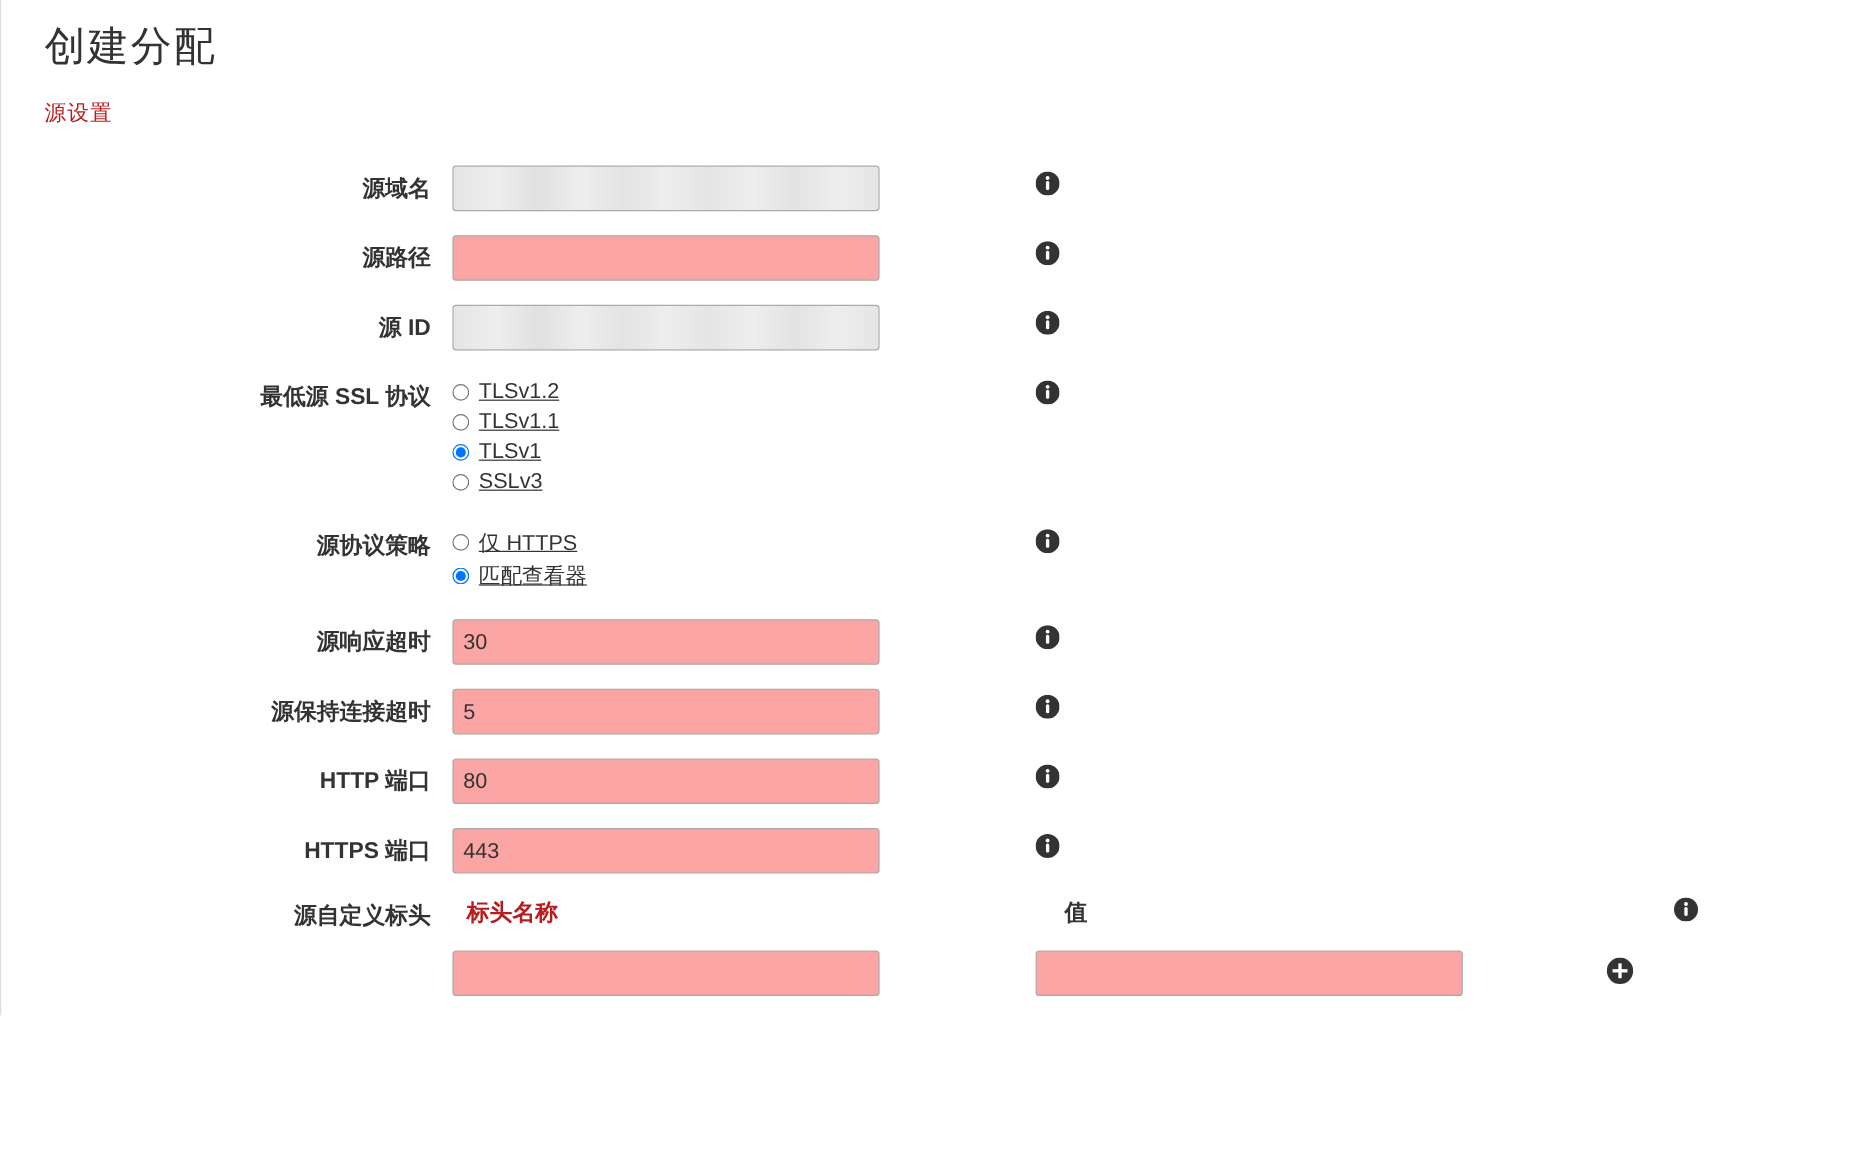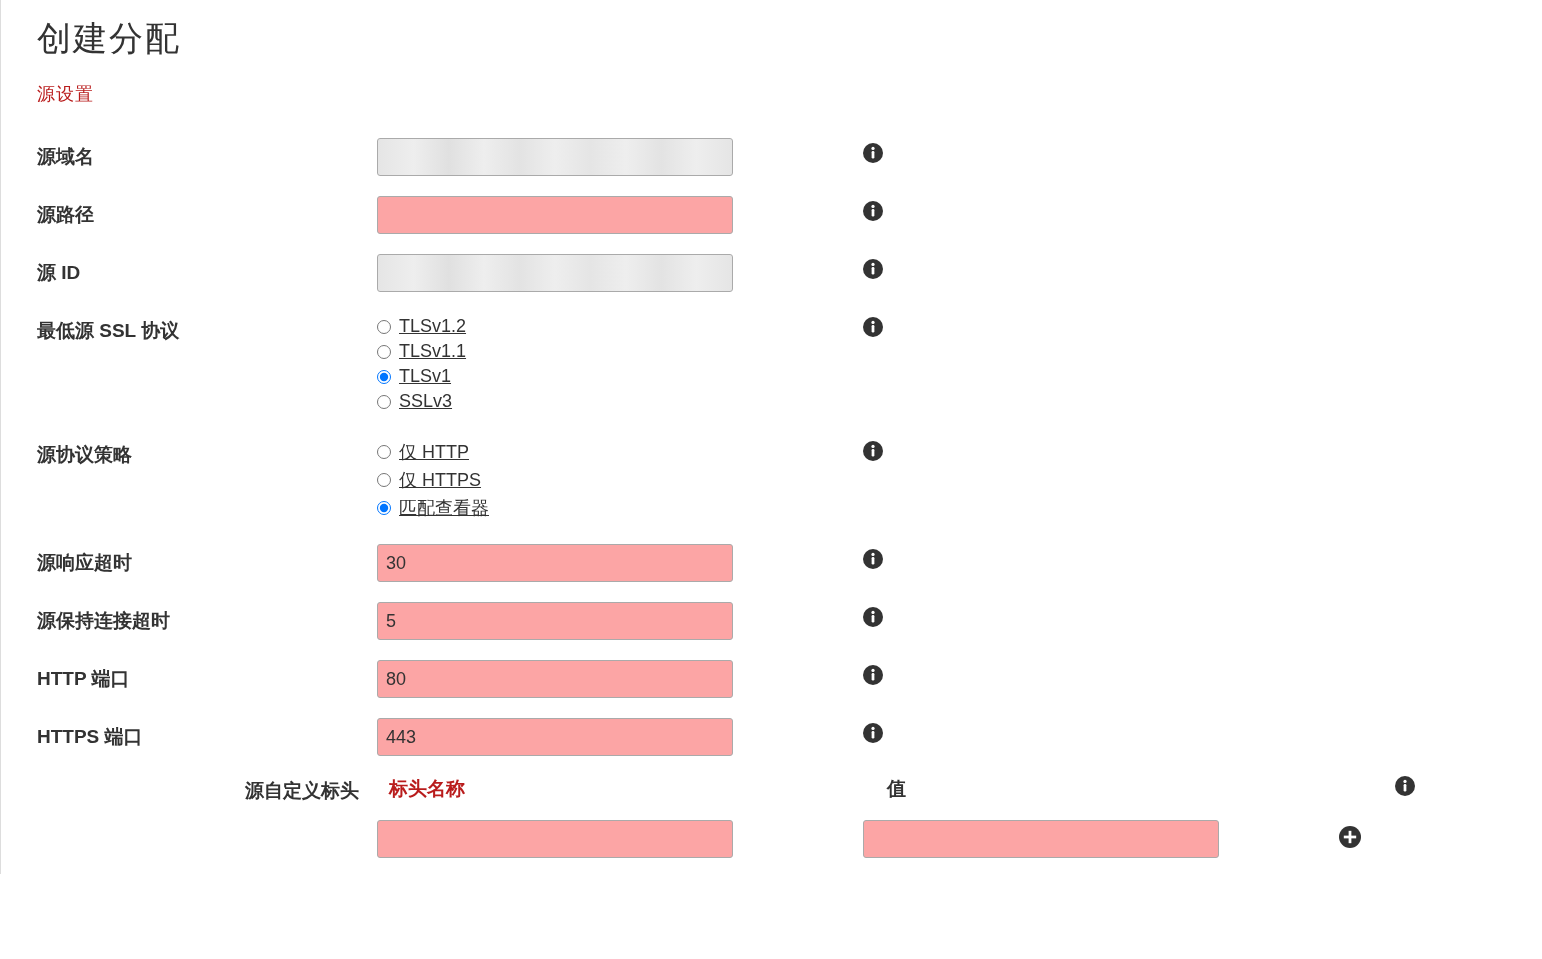--- a/index.html
+++ b/index.html
@@ -24,20 +24,21 @@
       margin-bottom: 32px;
       letter-spacing: 1px;
     }
     .form-row {
       display: flex;
       align-items: flex-start;
       margin-bottom: 20px;
     }
     .label-col {
       width: 340px;
+      text-align: right;
       padding-right: 18px;
       padding-top: 6px;
       font-size: 19px;
       font-weight: 700;
       color: #333;
     }
     .input-col {
       width: 356px;
     }
     .info-col {
@@ -230,24 +231,20 @@
     </span>
   </div>
 </div>
 
 <div class="form-row">
   <div class="label-col">源协议策略</div>
   <div class="input-col">
     <div class="radio-group">
       <label class="radio-item">
         <input type="radio" name="protopolicy" style="">
-        <span>仅 HTTP</span>
-      </label>
-      <label class="radio-item">
-        <input type="radio" name="protopolicy" style="">
         <span>仅 HTTPS</span>
       </label>
       <label class="radio-item">
         <input type="radio" name="protopolicy" checked="" style="">
         <span>匹配查看器</span>
       </label>
     </div>
   </div>
   <div class="info-col">
     <span class="info-icon">

